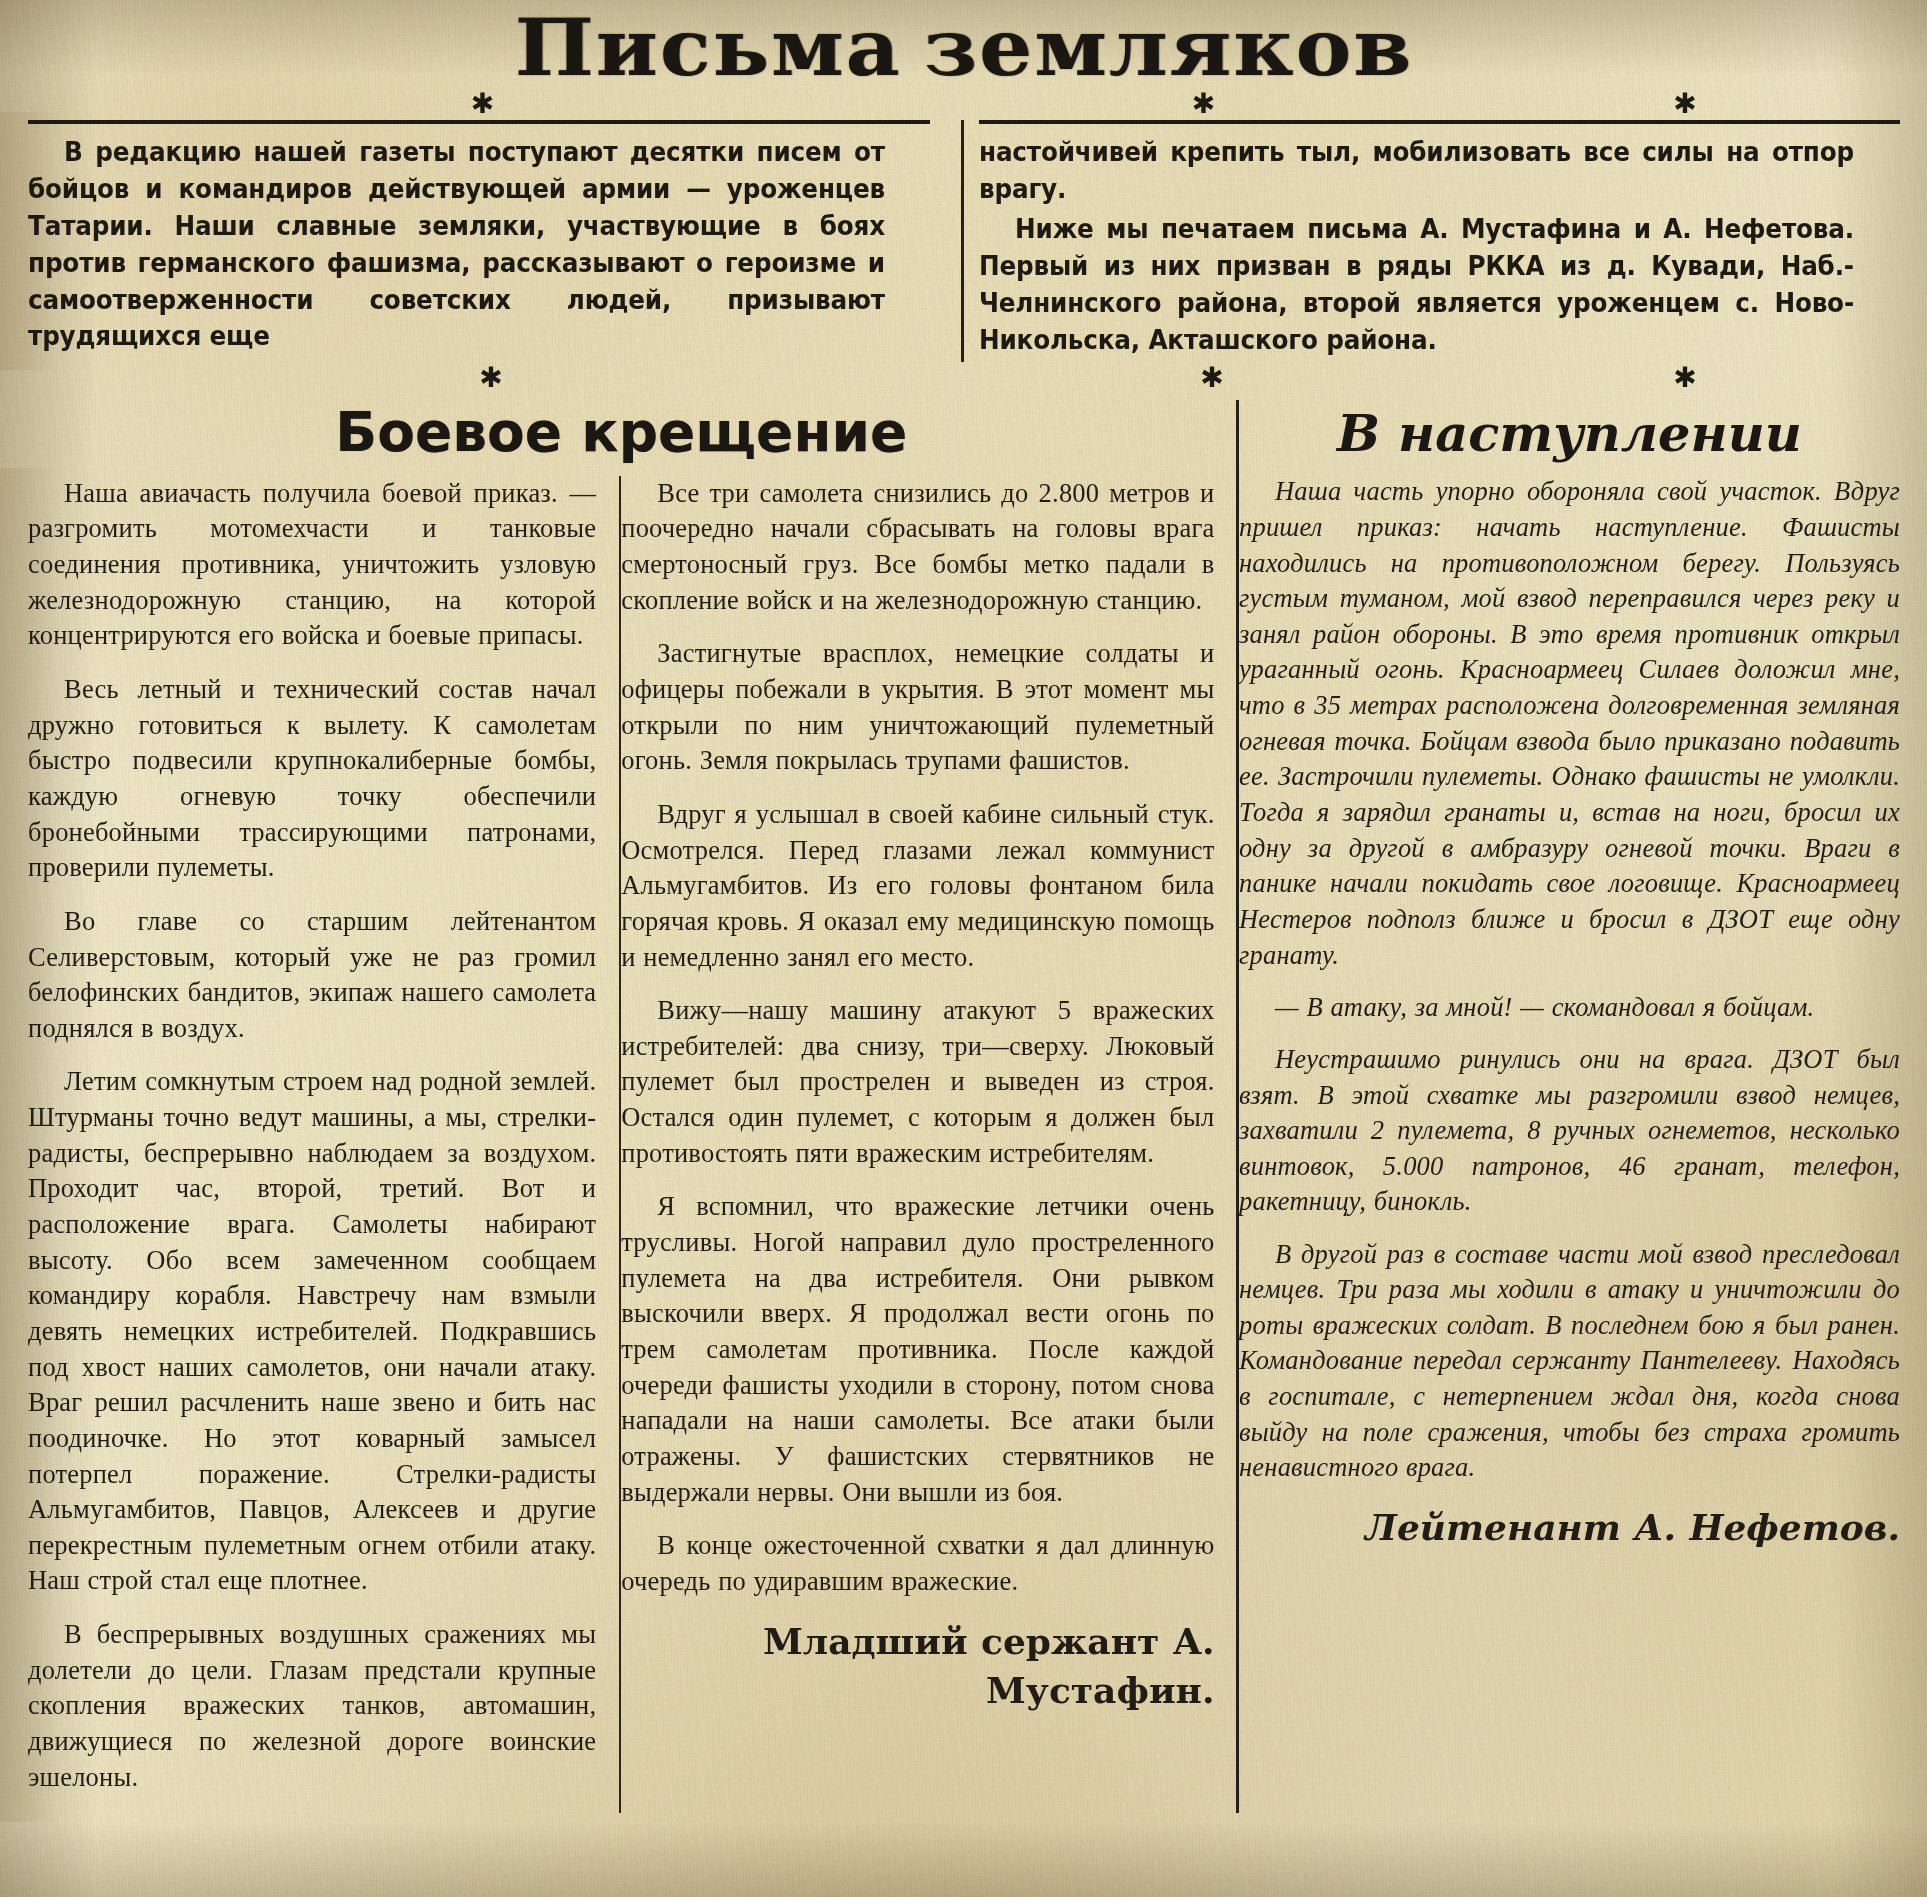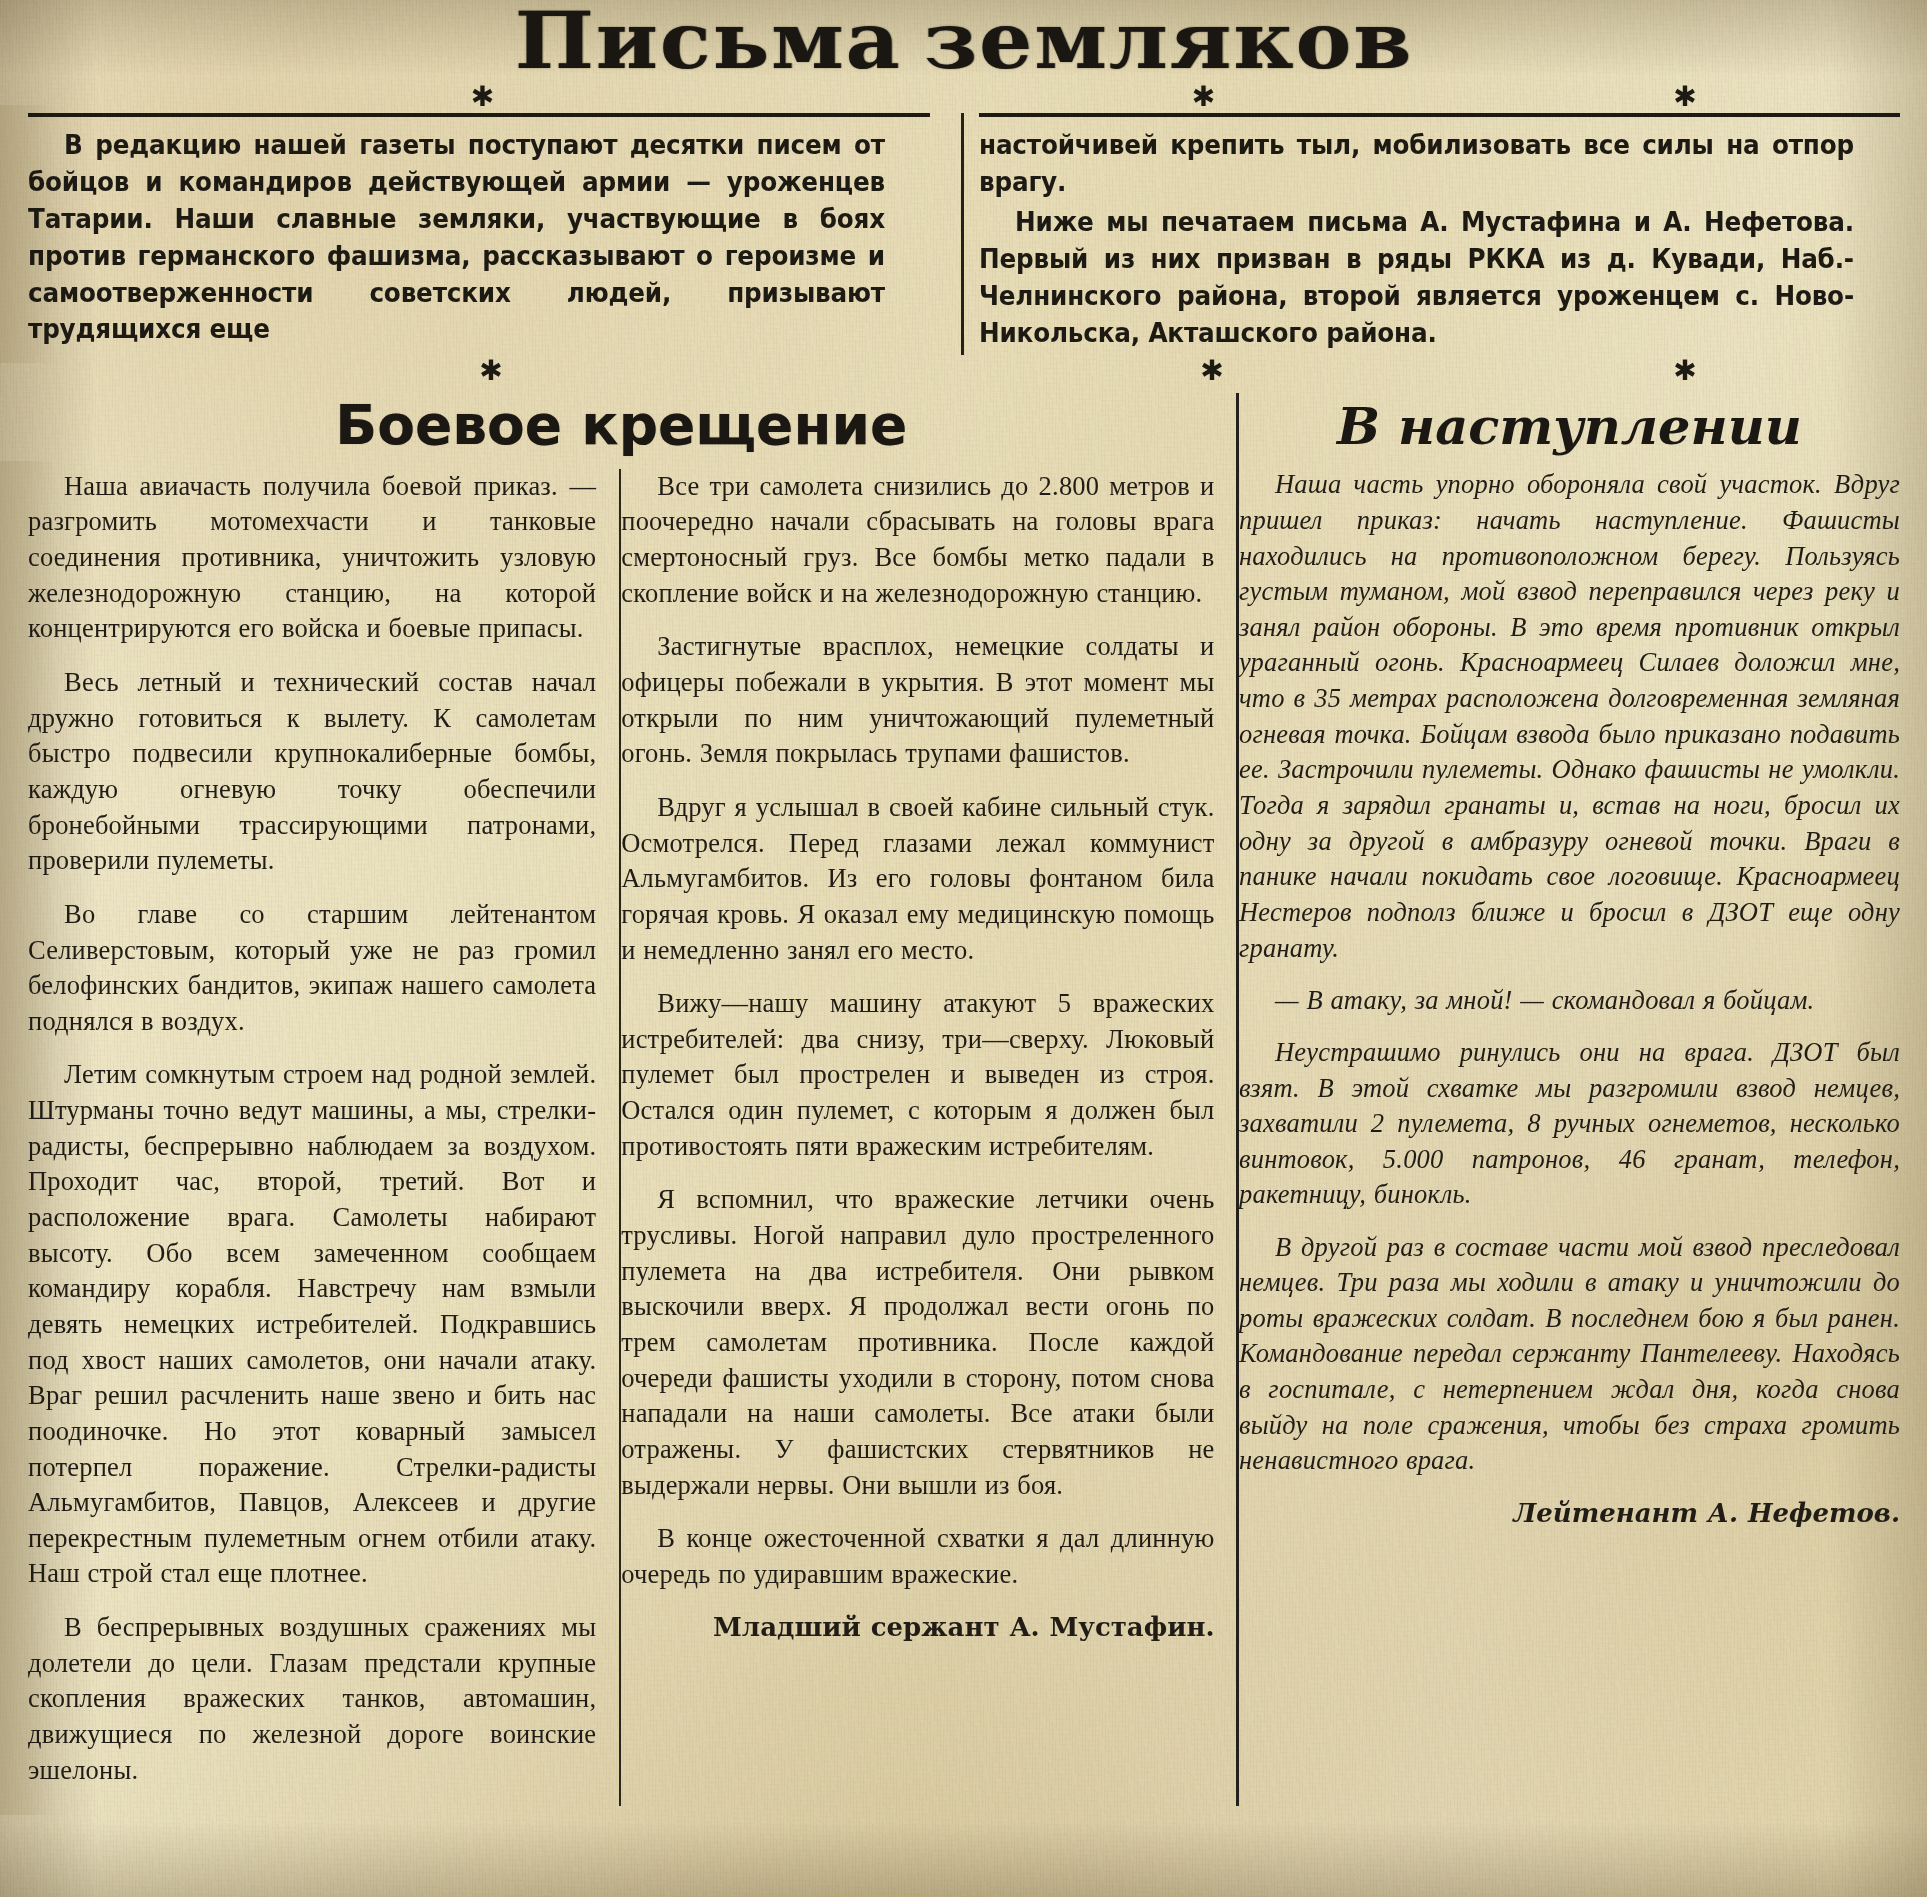--- a/index.html
+++ b/index.html
@@ -51,21 +51,21 @@
 
   .content {
     position: relative;
     z-index: 3;
     padding: 0 28px;
   }
 
   
   .masthead {
     text-align: center;
-    padding-top: 1px;
+    padding-top: 8px;
   }
   .masthead-title {
     font-family: "DejaVu Serif", "Liberation Serif", serif;
     font-weight: 700;
     font-size: 79px;
     line-height: 1.02;
     letter-spacing: 1.7px;
     word-spacing: -8.3px;
     color: #1a1712;
     transform: scaleX(1.06);
@@ -175,21 +175,21 @@
     word-spacing: 0.8px;
   }
   .art-right p { margin-bottom: 16.5px; font-style: italic; }
 
   p.sig {
     text-indent: 0;
     text-align: right;
     text-align-last: right;
     font-family: "DejaVu Serif", "Liberation Serif", serif;
     font-weight: 700;
-    font-size: 26px;
+    font-size: 36px;
     margin-top: 8.3px;
     margin-bottom: 0;
     letter-spacing: 0;
   }
 
   
   .fade-left { position: relative; }
   .fade-left::before {
     content: "";
     position: absolute;

